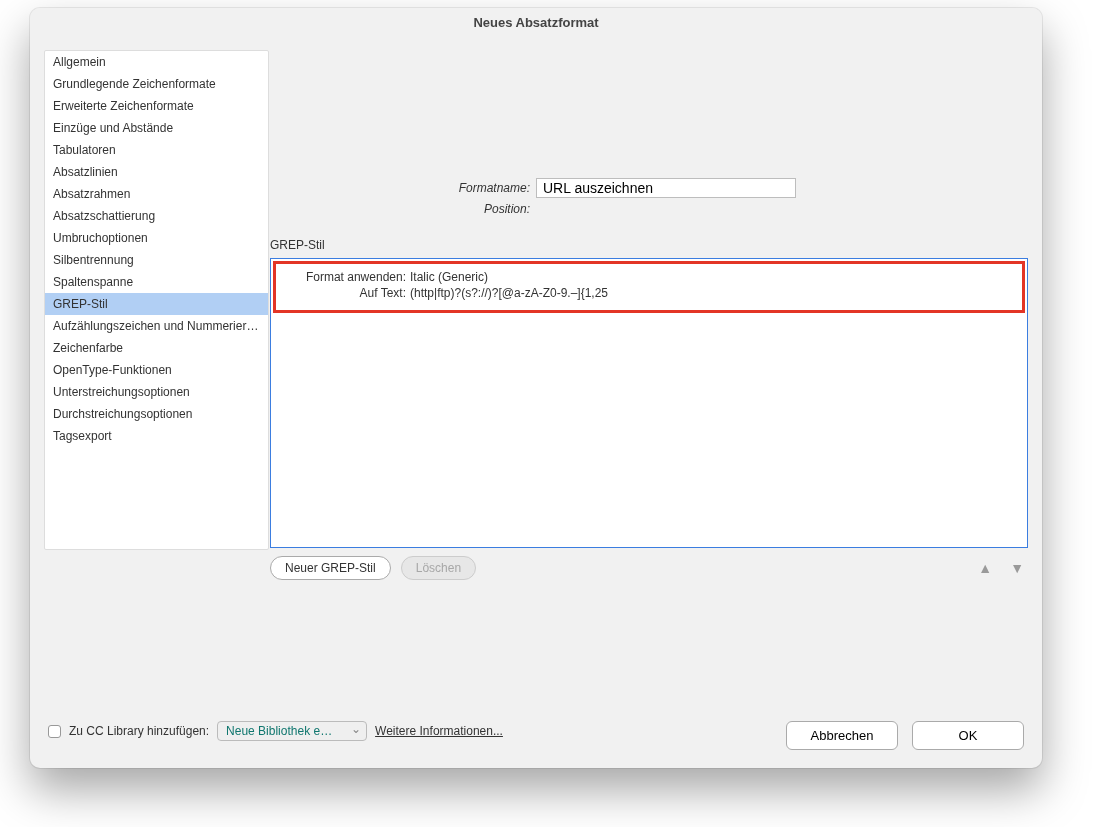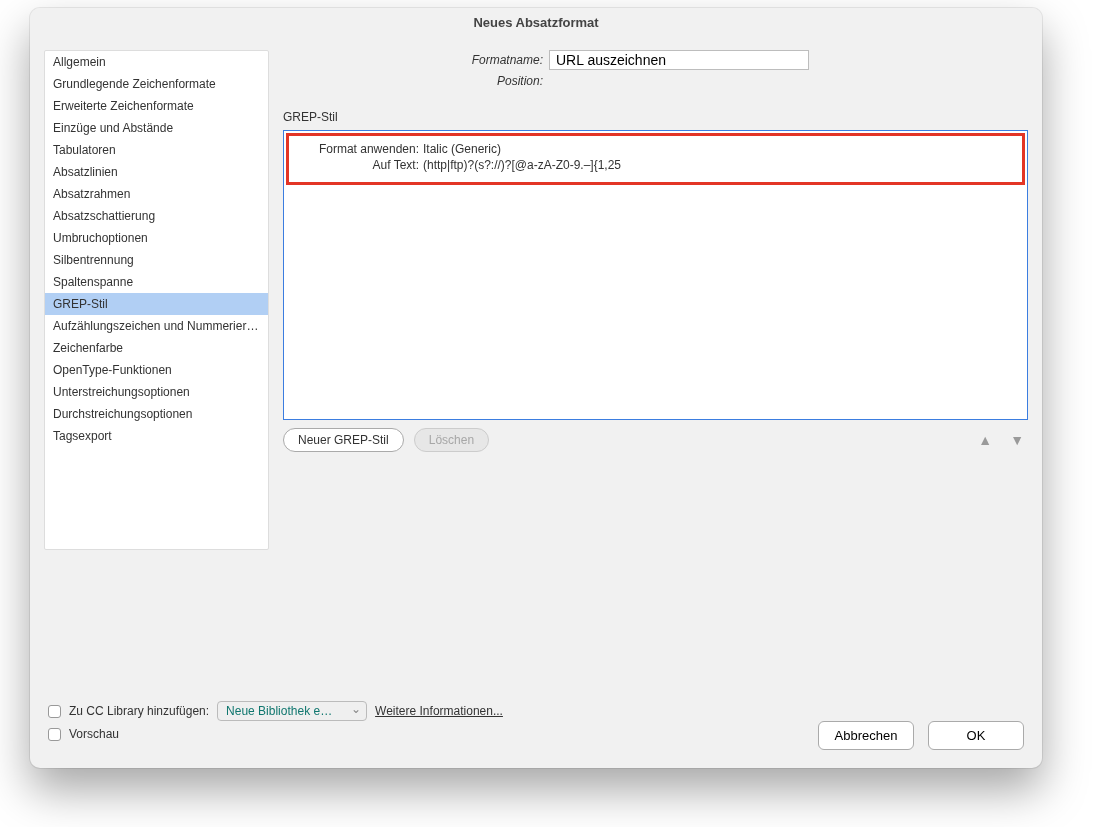--- a/index.html
+++ b/index.html
@@ -33,21 +33,22 @@
     justify-content: center;
     font-weight: 600;
     font-size: 13px;
     color: #444;
     background: #f1f1f1;
   }
   .content {
     flex: 1;
     display: flex;
     padding: 14px 14px 0 14px;
-    gap: 14px;
+    gap: 1px;
+    align-items: center;
   }
   .sidebar {
     width: 225px;
     background: #fff;
     border: 1px solid #ddd;
     border-radius: 2px;
     overflow: auto;
     align-self: flex-start;
     height: 500px;
   }
@@ -168,21 +169,21 @@
     display: flex;
     justify-content: flex-end;
     gap: 14px;
     margin-top: 16px;
   }
   .bigbtn {
     border: 1px solid #aaa;
     background: #fff;
     border-radius: 6px;
     padding: 6px 0;
-    width: 96px;
+    width: 112px;
     text-align: center;
     font-size: 13px;
   }
 </style>
 </head>
 <body>
 
 <div class="window">
   <div class="titlebar">Neues Absatzformat</div>
 
@@ -245,24 +246,19 @@
     </div>
   </div>
 
   <div class="footer">
     <div class="footer-row">
       <span class="chk"></span>
       <span>Zu CC Library hinzufügen:</span>
       <span class="select">Neue Bibliothek e…</span>
       <span class="linklike">Weitere Informationen...</span>
     </div>
-    <div class="footer-row">
-      <span class="chk"></span>
-      <span>Vorschau</span>
-      <div class="spacer"></div>
-    </div>
     <div class="action-row" style="margin-top:-26px;">
       <button class="bigbtn">Abbrechen</button>
       <button class="bigbtn">OK</button>
     </div>
   </div>
 
 </div>
 
 </body></html>

